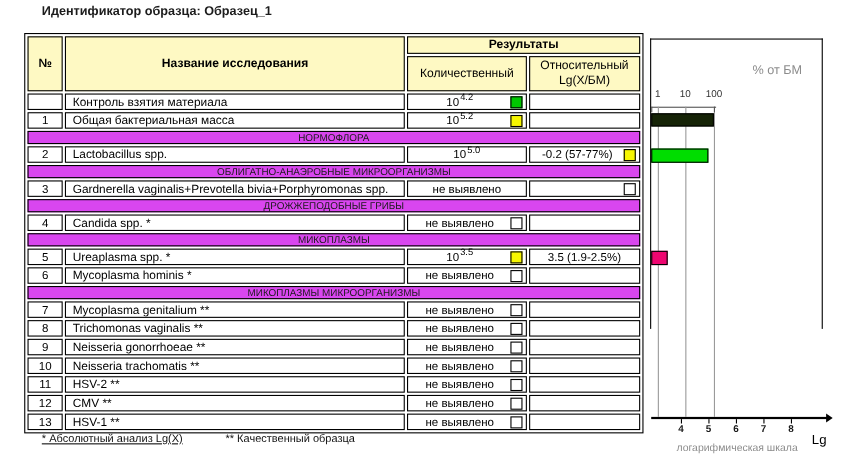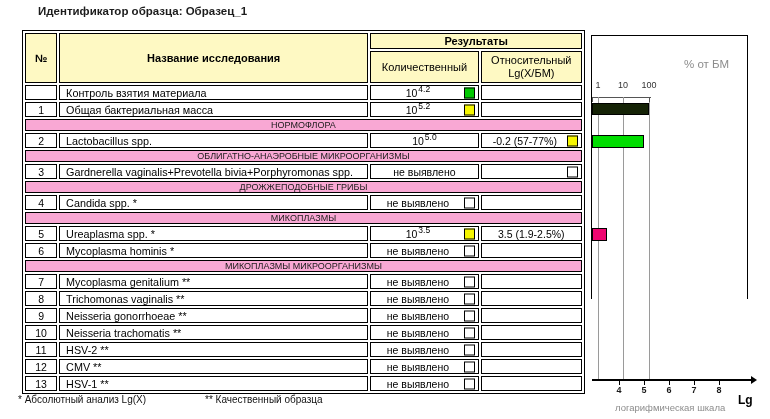--- a/index.html
+++ b/index.html
@@ -16,40 +16,40 @@
   th.hn { font-weight:normal; height:32px; font-size:11px; line-height:1.15; }
   tr.hrow1 th { height:16px; }
   td.cell { height:15px; font-size:11px; background:#fff; vertical-align:middle;margin-left:36px; }
   td.num-cell { text-align:center; font-size:10.5px; }
   td.name-cell { text-align:left; padding-left:6px; white-space:nowrap; overflow:hidden; font-size:10.8px; }
   td.quant-cell, td.rel-cell { position:relative; text-align:center; font-size:10.5px; }
   td.with-marker .val { display:inline-block; padding-right:13px; }
   .marker { position:absolute; right:3px; top:50%; transform:translateY(-50%);
     width:11px; height:11px; border:1px solid #000; }
   sup.exp { font-size:8.5px; vertical-align:super; line-height:0; margin-left:1px; }
-  td.section-cell { background:#f9a8d4; text-align:center; font-size:9px; height:11px; line-height:10px; color:#1a1a1a; }
+  td.section-cell { background:#d946ef; text-align:center; font-size:9px; height:11px; line-height:10px; color:#1a1a1a; }
 
   .footnote { position:absolute; top:394px; font-size:10px; color:#111; }
-  .footnote.fn1 { left:18px; }
+  .footnote.fn1 { left:38px;text-decoration:underline; }
   .footnote.fn2 { left:205px; }
 
   .chart { position:absolute; left:591px; top:35px; width:157px; height:264px;
     border-top:1px solid #000; border-left:1px solid #000; border-right:1px solid #000; }
   .pct-title { position:absolute; left:92px; top:22px; font-size:11.5px; color:#8c8c8c; }
   .mini-axis { position:absolute; left:0; top:61px; width:59px; height:1px; background:#555; }
   .mini-tick { position:absolute; top:61px; width:1px; height:5px; background:#555; }
   .top-scale-label { position:absolute; top:44px; transform:translateX(-50%); font-size:9px; color:#333; }
   .gridline { position:absolute; top:61px; height:282px; width:1px; background:#9a9a9a; }
   .bar { position:absolute; left:0; border:1px solid #000; }
   .axis { position:absolute; left:0; top:343px; width:160px; height:2px; background:#000; }
   .axis-arrow { position:absolute; left:159px; top:340px; width:0; height:0;
     border-left:6px solid #000; border-top:4px solid transparent; border-bottom:4px solid transparent; }
   .btick { position:absolute; top:345px; width:1px; height:4px; background:#000; }
   .btick-label { position:absolute; top:349px; transform:translateX(-50%); font-size:9px; font-weight:bold; color:#1a1a1a; }
-  .lg-label { position:absolute; left:146px; top:357px; font-size:12px; font-weight:bold; }
+  .lg-label { position:absolute; left:146px; top:357px; font-size:12px; font-weight:normal; }
   .axis-caption { position:absolute; left:23px; top:366px; font-size:9.5px; color:#8c8c8c; }
 </style>
 </head>
 <body>
 
 <div class="report-title">Идентификатор образца: Образец_1</div>
 
 <table class="results">
   <colgroup>
     <col style="width:32px">

